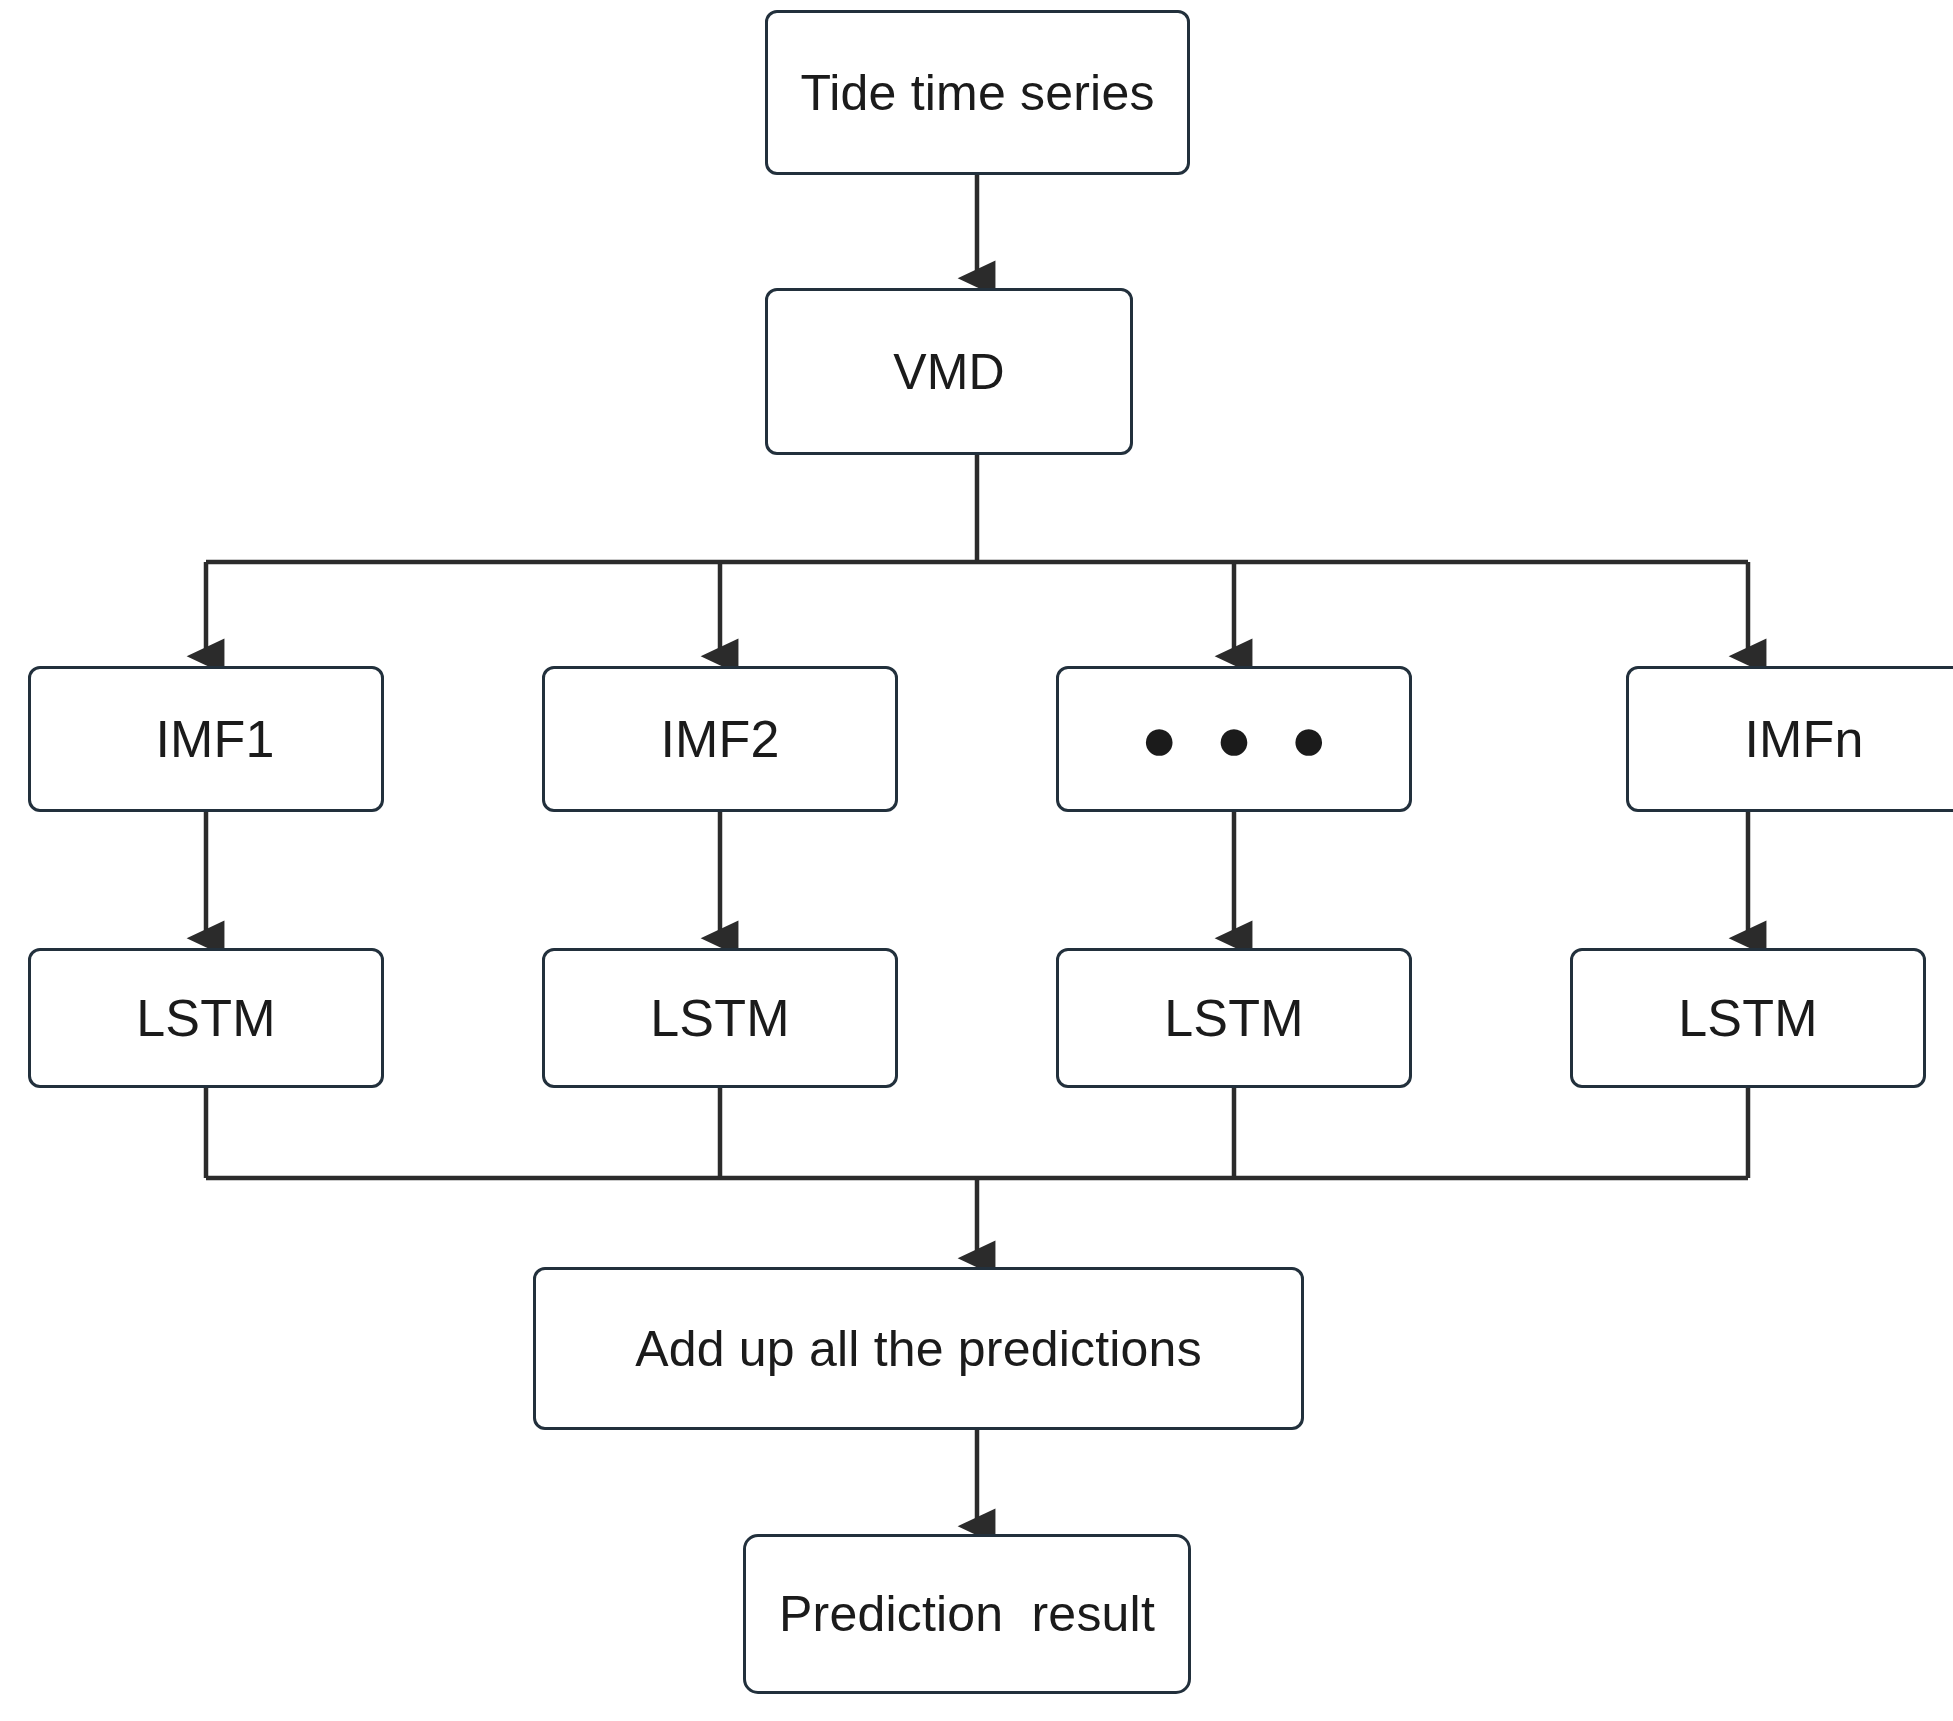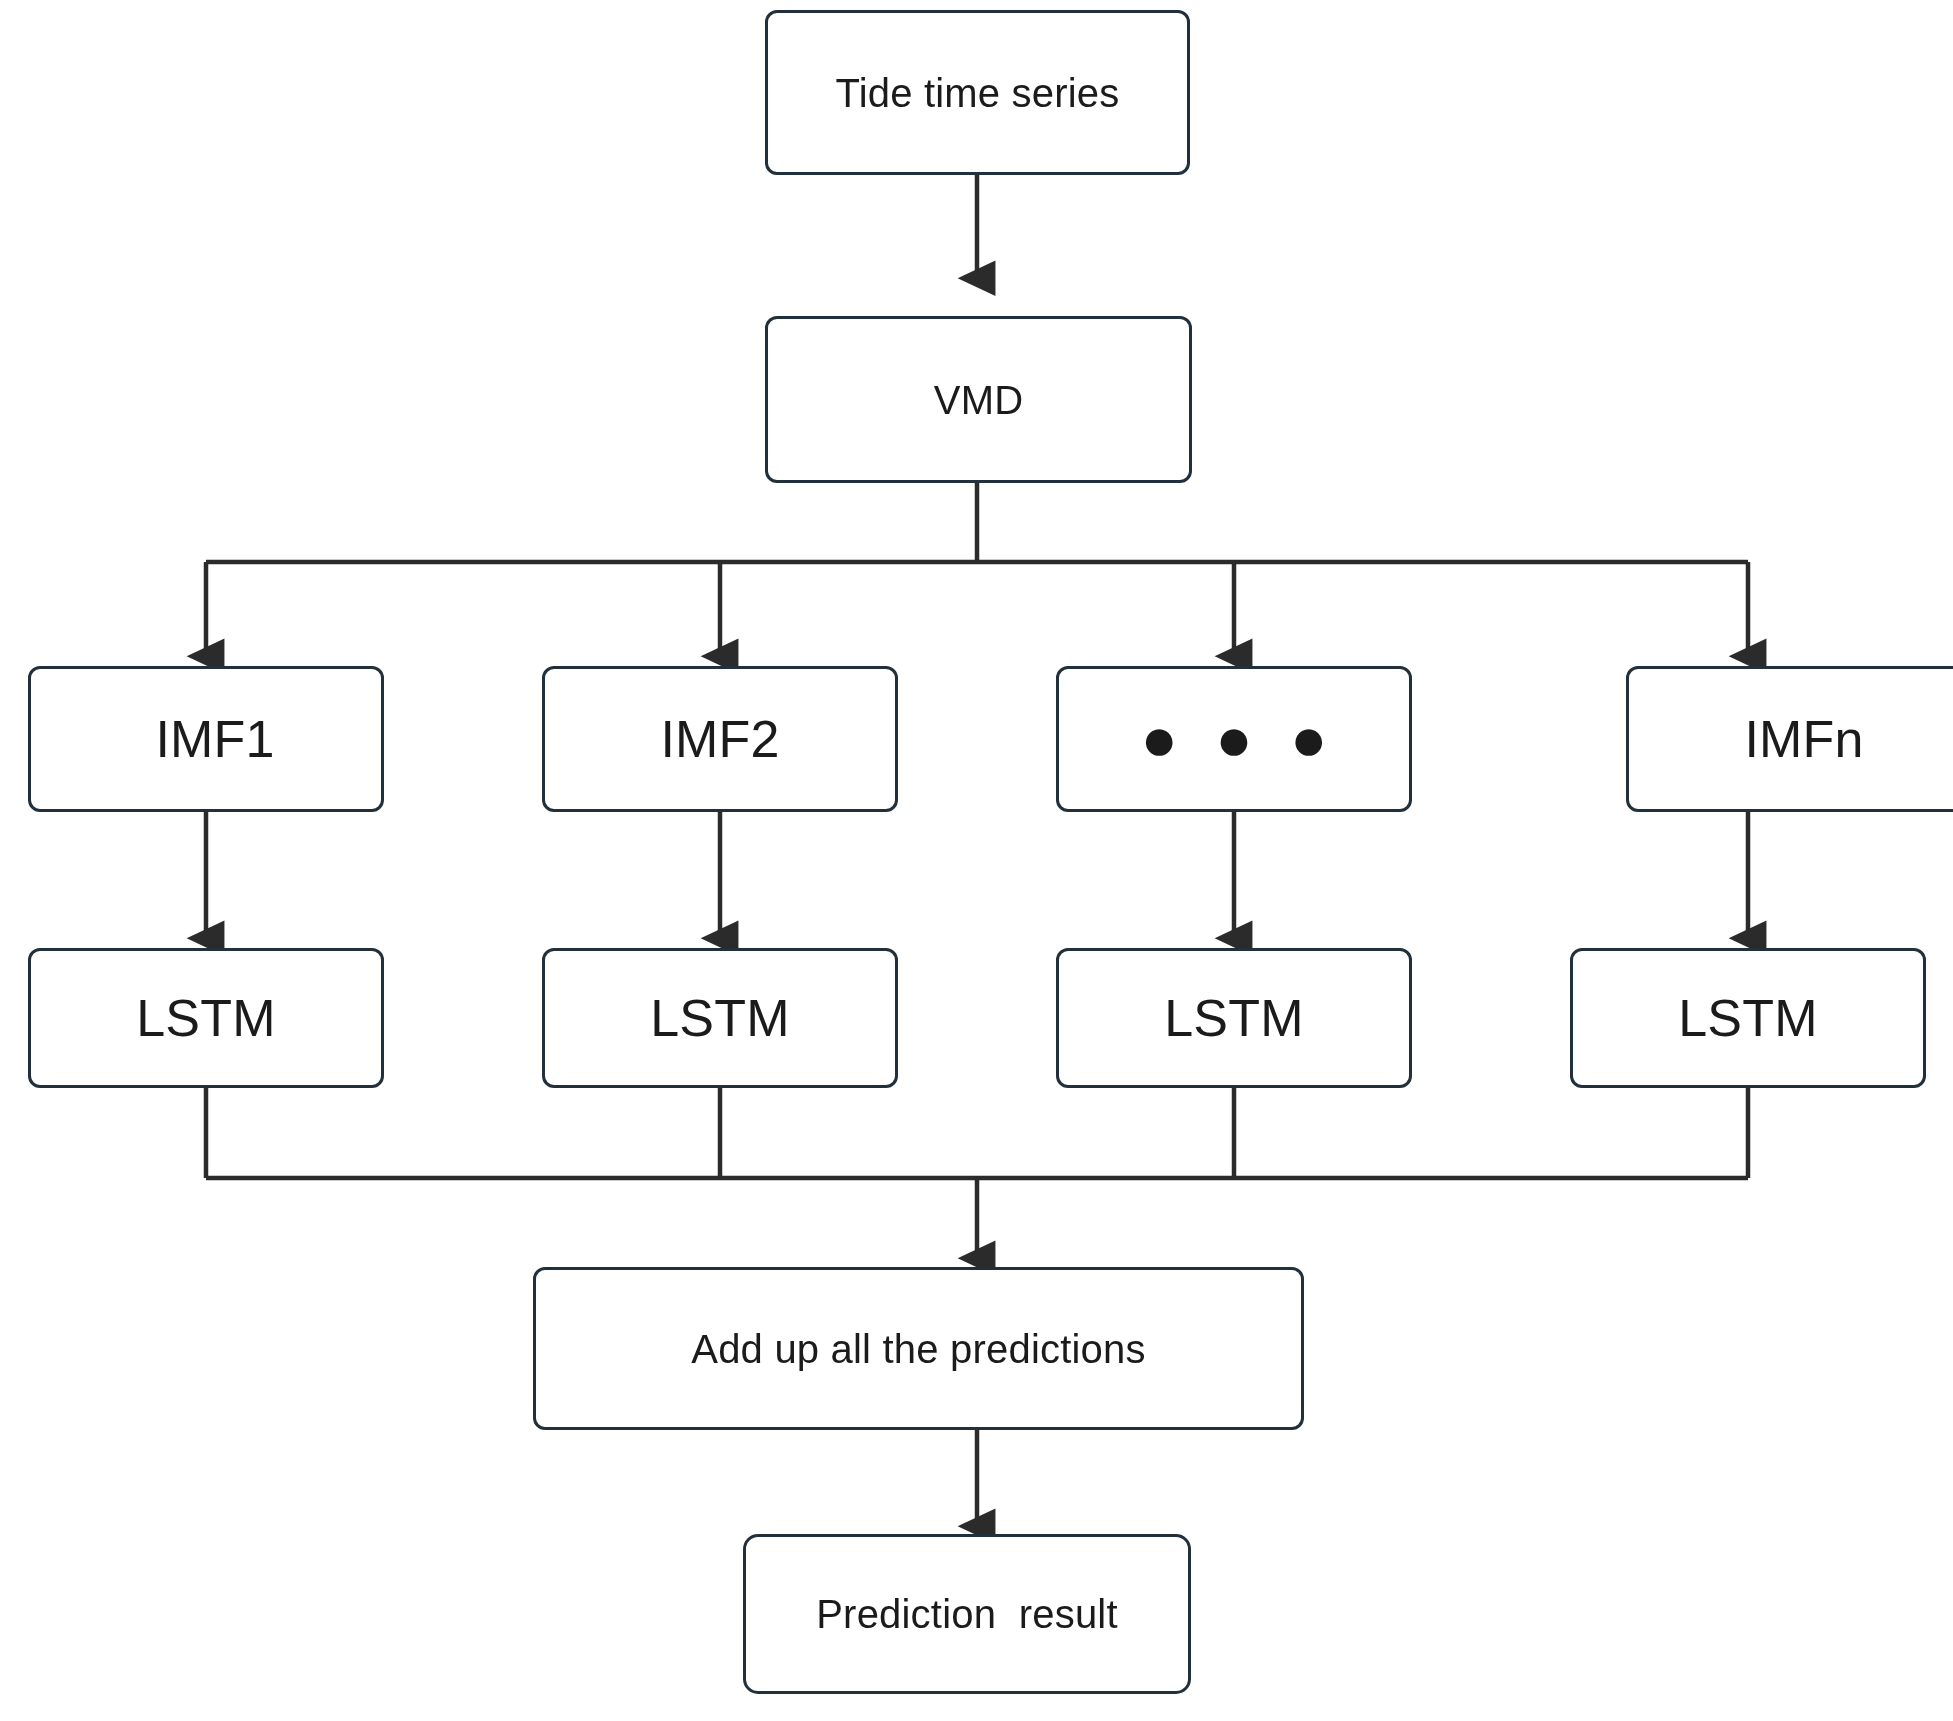--- a/index.html
+++ b/index.html
@@ -38,21 +38,21 @@
     color: #1b1b1b;
     font-family: "Liberation Sans", sans-serif;
     font-weight: 400;
     letter-spacing: 0.2px;
     white-space: pre;
   }
   .node-label {
     display: block;
     line-height: 1;
   }
-  .size-lg  { font-size: 40px; }
+  .size-lg  { font-size: 50px; }
   .size-md  { font-size: 52px; }
   .dots-label {
     font-size: 62px;
     letter-spacing: 10px;
     font-weight: 700;
     line-height: 0.7;
     text-indent: 10px;
   }
 </style>
 </head>
@@ -95,21 +95,21 @@
       <line x1="977" y1="1178" x2="977" y2="1258" marker-end="url(#arrowhead)"></line>
 
       <line x1="977" y1="1430" x2="977" y2="1526" marker-end="url(#arrowhead)"></line>
     </g>
   </svg>
 
   <div class="node-box size-lg" style="left:765px; top:10px; width:425px; height:165px;">
     <span class="node-label">Tide time series</span>
   </div>
 
-  <div class="node-box size-lg" style="left:765px; top:288px; width:427px; height:167px;margin-top:28px;">
+  <div class="node-box size-lg" style="left:765px; top:288px; width:368px; height:167px;">
     <span class="node-label">VMD</span>
   </div>
 
   <div class="node-box size-md" style="left:28px; top:666px; width:356px; height:146px;padding-left:18px;">
     <span class="node-label">IMF1</span>
   </div>
 
   <div class="node-box size-md" style="left:542px; top:666px; width:356px; height:146px;">
     <span class="node-label">IMF2</span>
   </div>

